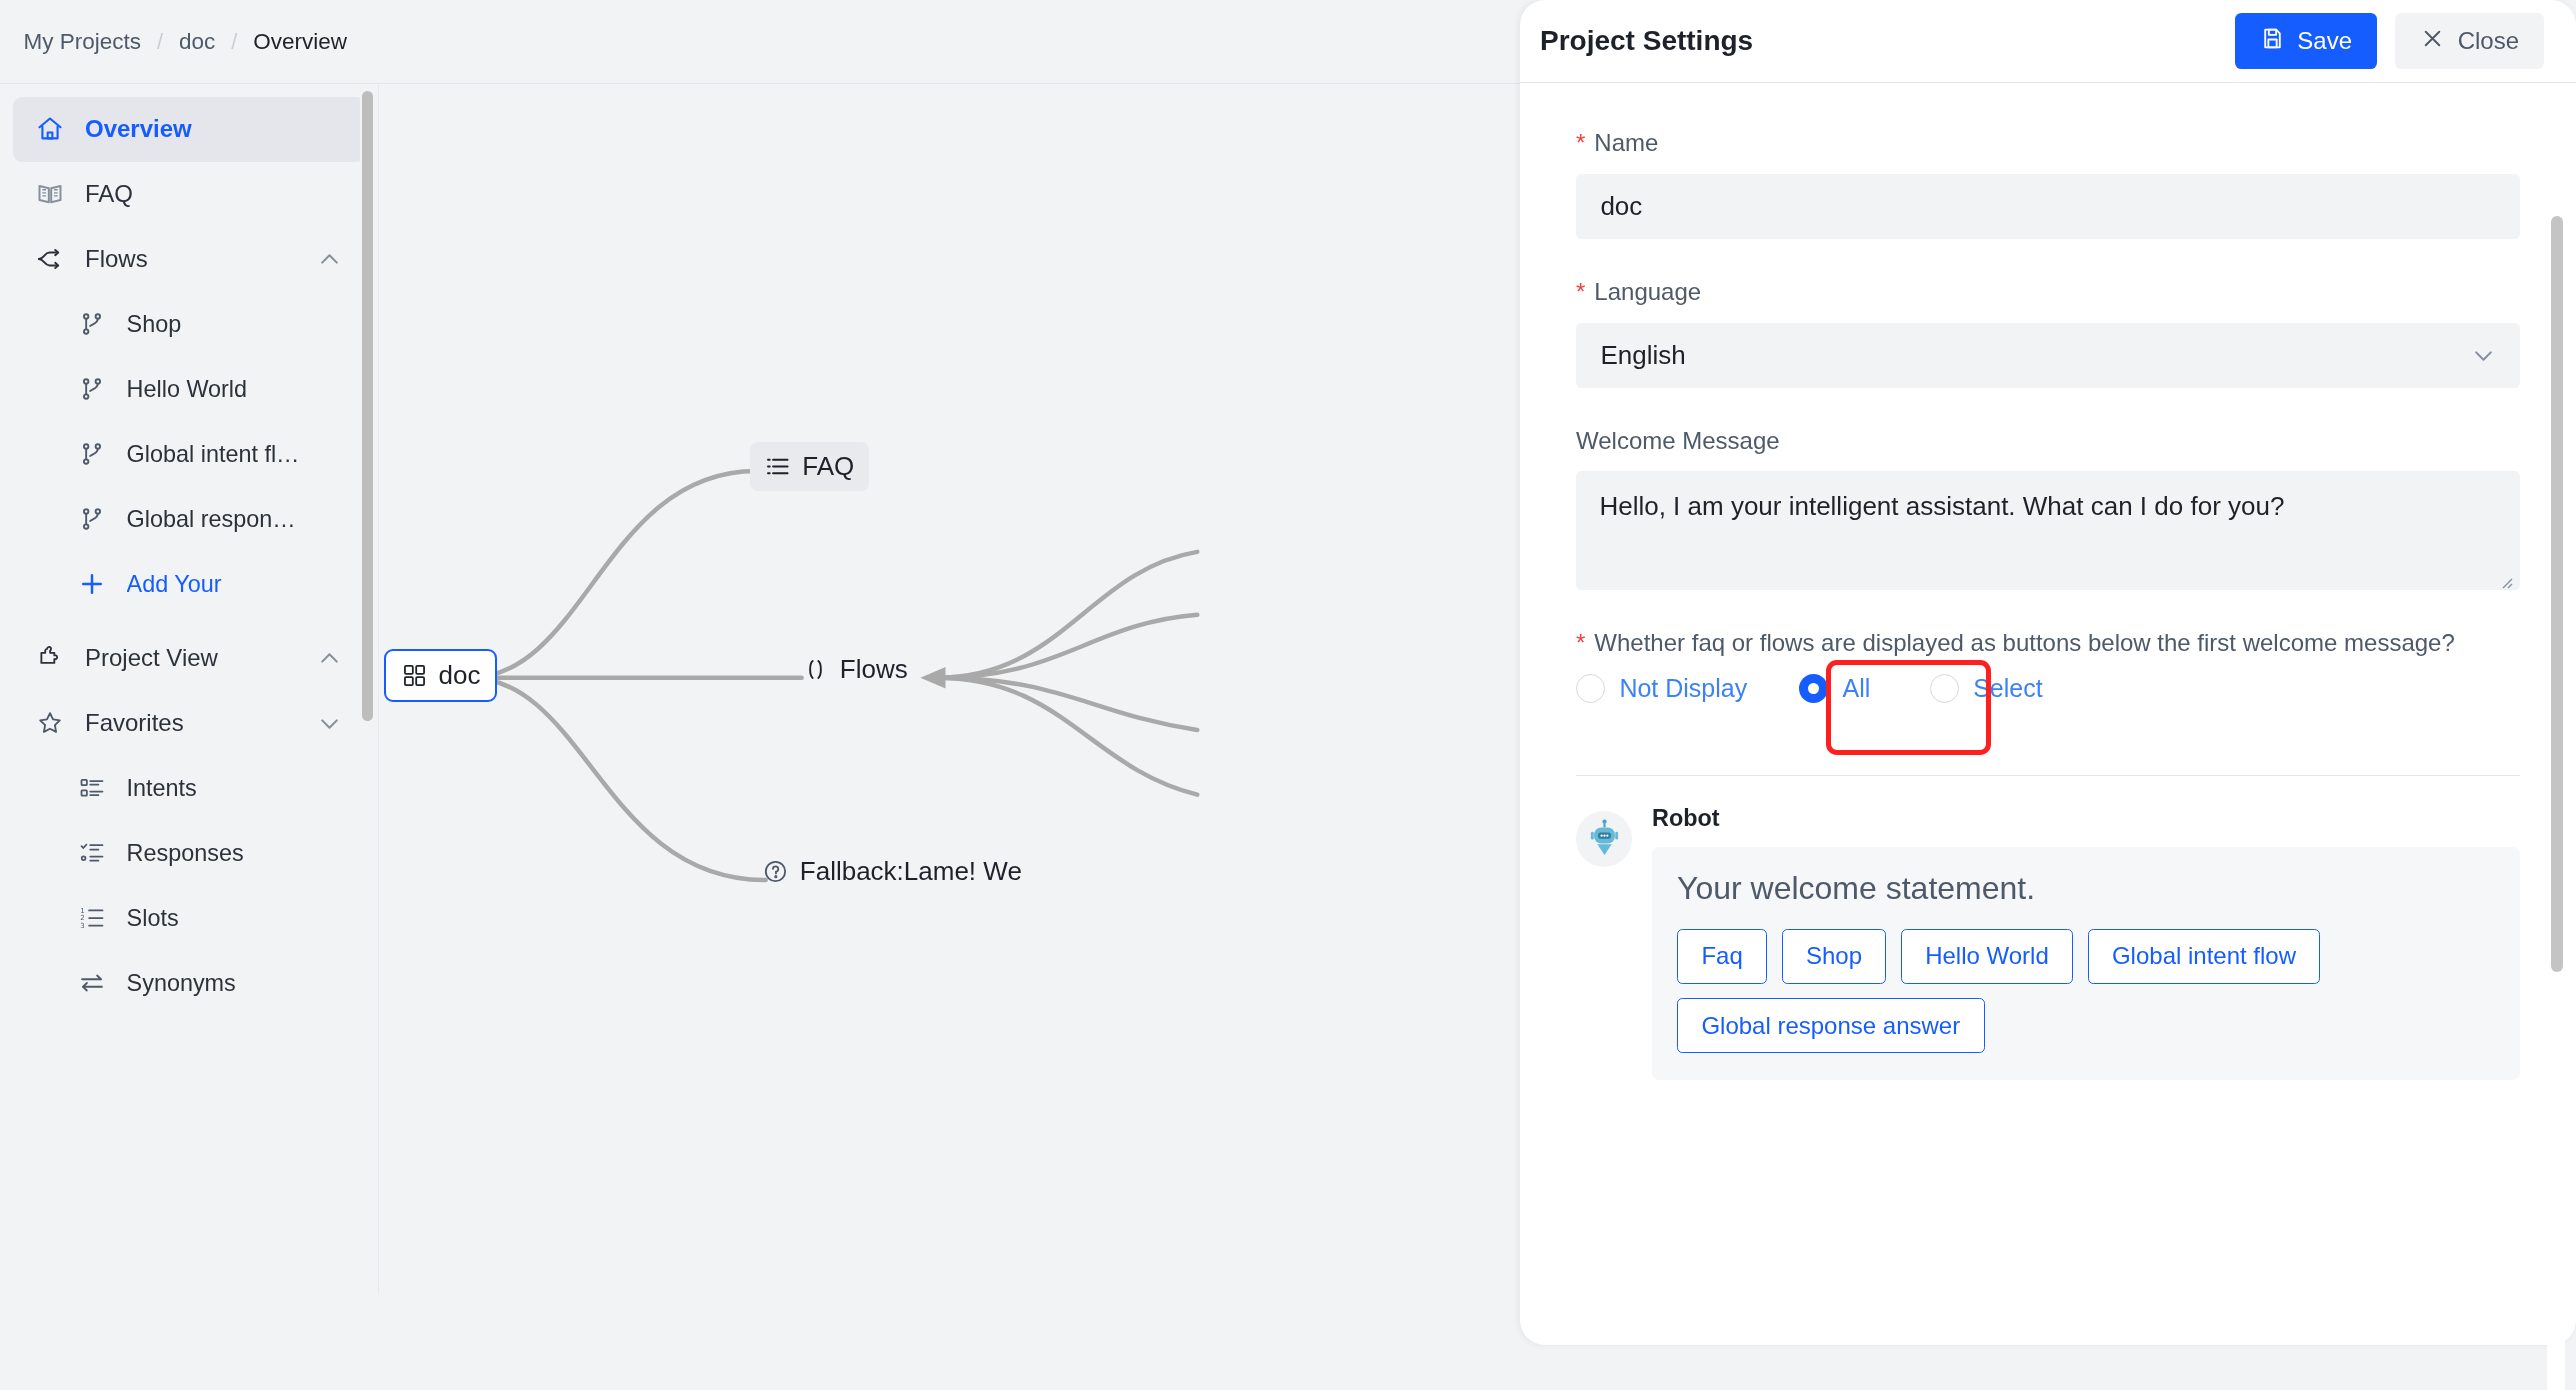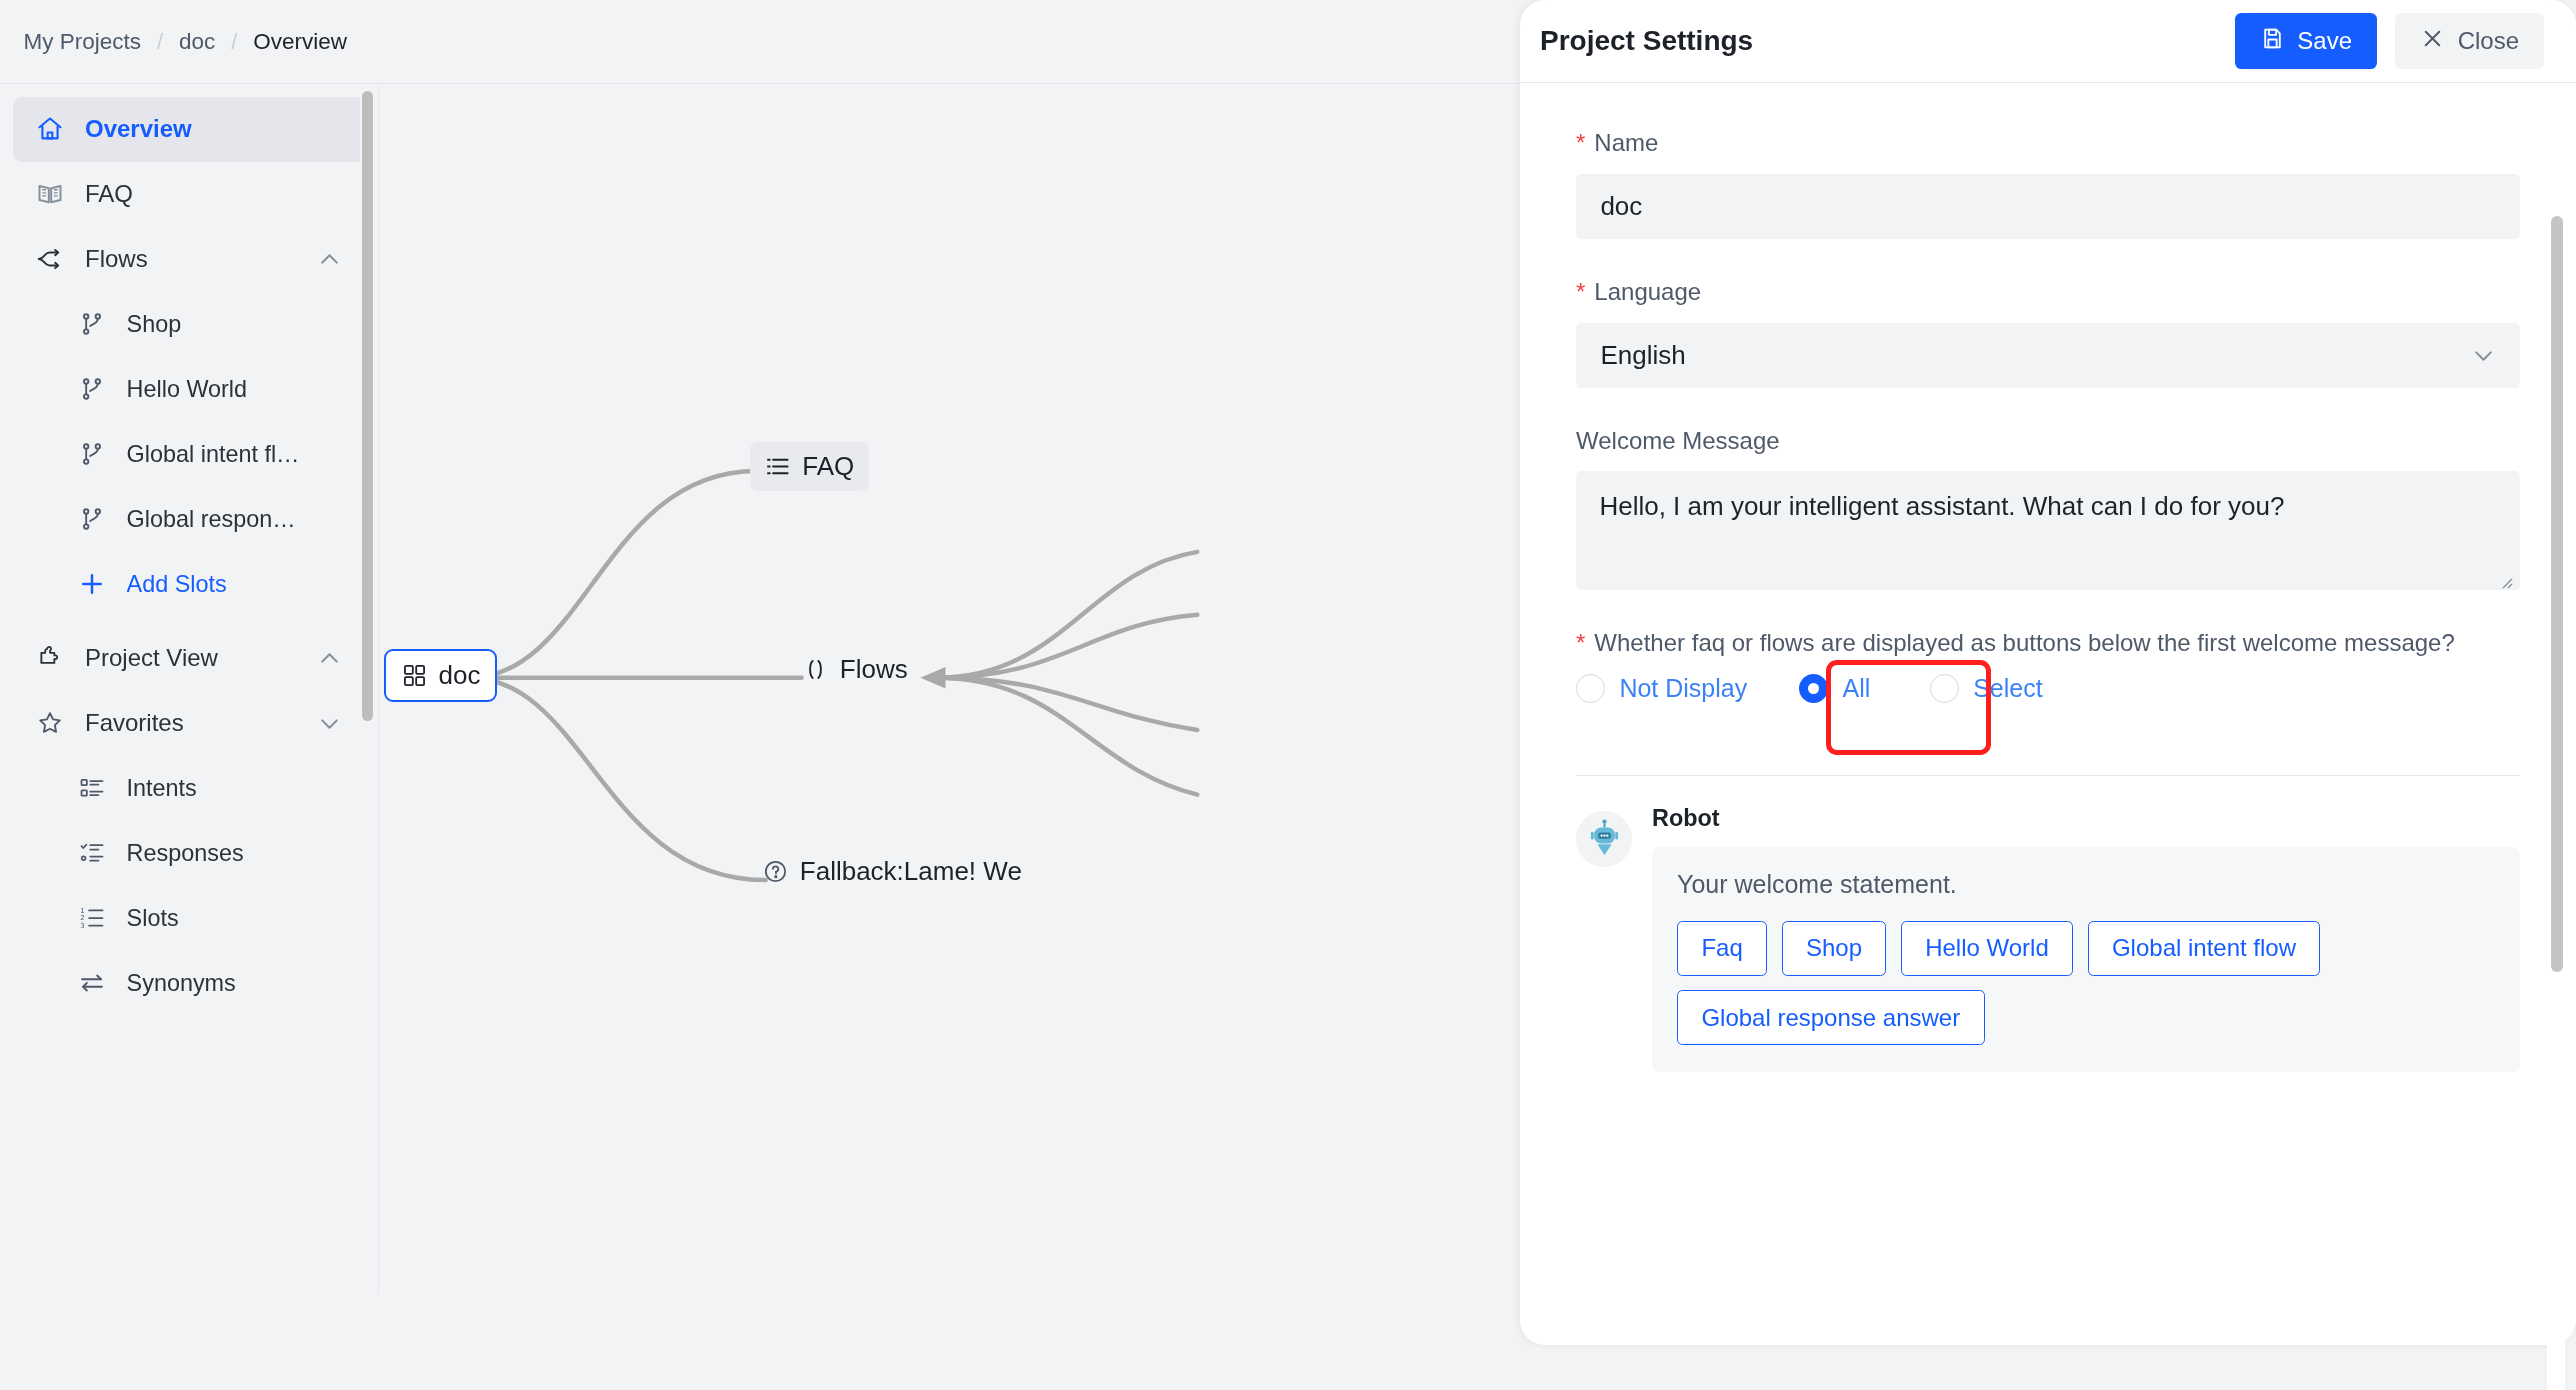--- a/index.html
+++ b/index.html
@@ -323,21 +323,21 @@
     font-weight: 700;
     color: #1d2129;
     margin-bottom: 14.4px;
   }
   .bubble {
     background: #f6f7f9;
     border-radius: 7.2px;
     padding: 23.4px 25px 27px 25px;
   }
   .bubble-text {
-    font-size: 25px;
+    font-size: 32px;
     color: #4e5969;
     margin-bottom: 21.6px;
   }
   .chips { display: flex; flex-wrap: wrap; gap: 14.4px; }
   .chip {
     border: 0.9px solid #165dff;
     color: #165dff;
     background: #fff;
     border-radius: 5.4px;
     padding: 12.6px 23.4px;
@@ -471,21 +471,21 @@
           </span>
           <span class="label">Global respon…</span>
         </div>
 
         <div class="nav-item sub add">
           <span class="ico">
             <svg viewBox="0 0 24 24" fill="none" stroke="#165dff" stroke-width="2.1" stroke-linecap="round">
                 <path d="M12 4.5v15M4.5 12h15"></path>
               </svg>
           </span>
-          <span class="label">Add Slots</span>
+          <span class="label">Add Your</span>
         </div>
 
         <div class="spacer-sm"></div>
 
         <div class="nav-item">
           <span class="ico">
             <svg viewBox="0 0 24 24" fill="none" stroke="#2b323b" stroke-width="1.6" stroke-linejoin="round">
               <path d="M9.5 4.2a1.7 1.7 0 1 1 2.6 1.45V7.6h3.6v2.2a1.7 1.7 0 1 1 0 3.1v3.3H4.6V7.6h3.3V5.65A1.7 1.7 0 0 1 9.5 4.2z"></path>
             </svg>
           </span>

